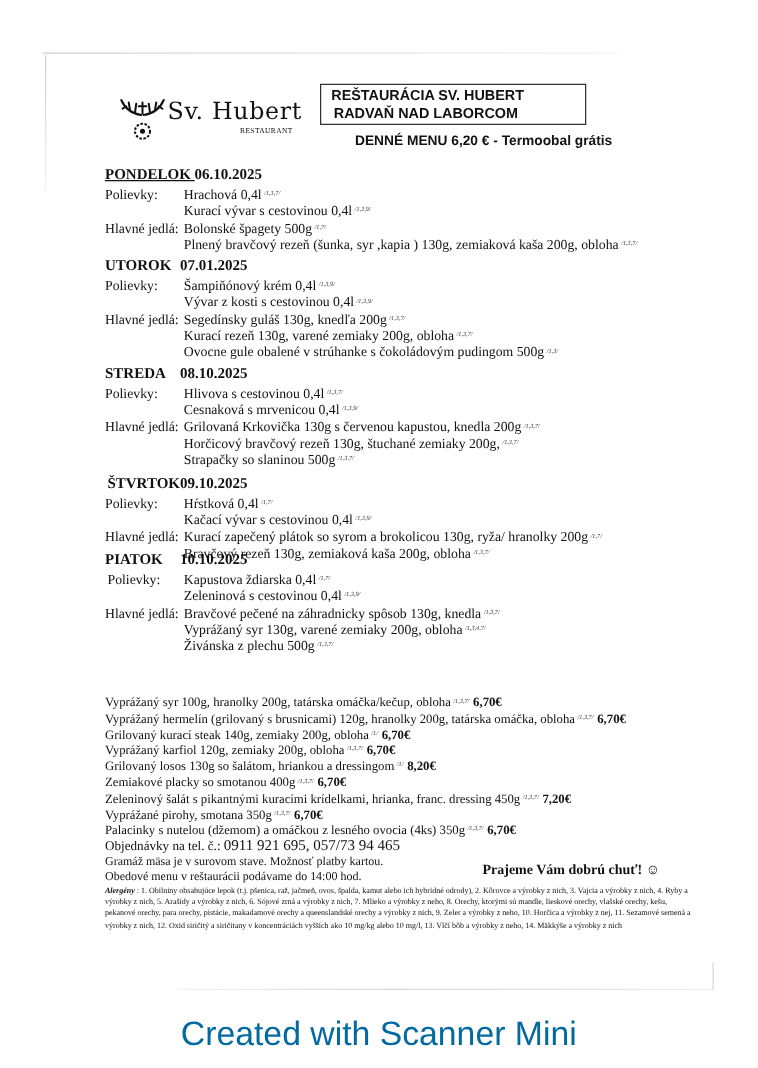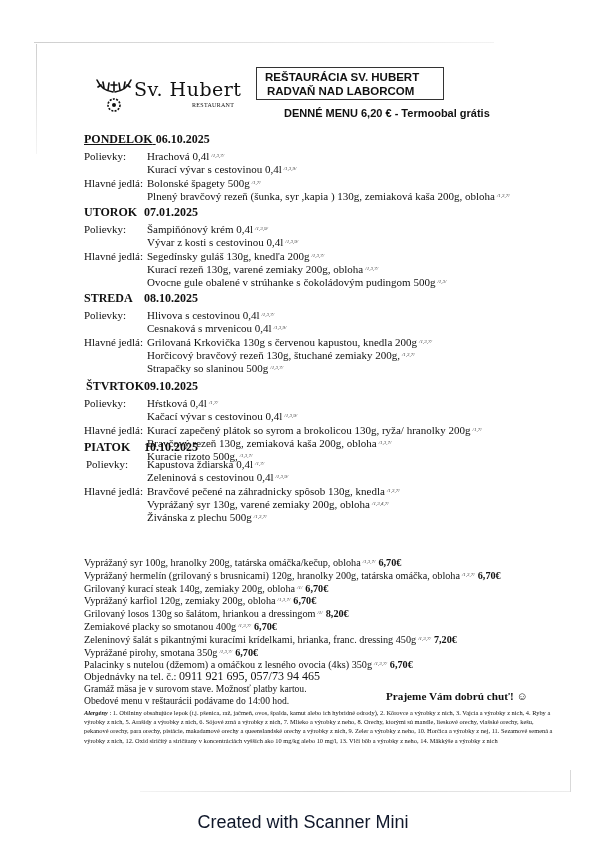--- a/index.html
+++ b/index.html
@@ -8,21 +8,21 @@
   .scanline-top { position:absolute; left:34px; top:42px; width:460px; height:1px; background:linear-gradient(90deg,#cfcfcf,#e6e6e6 60%,#f2f2f2); }
   .scanline-left { position:absolute; left:36px; top:44px; width:1px; height:110px; background:linear-gradient(180deg,#cfcfcf,#f5f5f5); }
   .scanline-bottom { position:absolute; left:140px; top:791px; width:430px; height:1px; background:linear-gradient(90deg,#f3f3f3,#d8d8d8 40%,#ececec); }
   .scanline-right { position:absolute; left:570px; top:770px; width:1px; height:22px; background:#d9d9d9; }
 
   .logo { position:absolute; left:92px; top:76px; width:150px; height:40px; }
   .logo .script { position:absolute; left:42px; top:2px; font-family:"DejaVu Serif", serif; font-size:19px; letter-spacing:0.5px; }
   .logo .restaurant { position:absolute; left:100px; top:26px; font-size:6px; letter-spacing:0.3px; font-family:"Liberation Serif", serif; }
   .logo svg { position:absolute; left:0; top:0; }
 
-  .title-box { position:absolute; left:256px; top:67px; width:188px; height:33px; border:1px solid #333; box-sizing:border-box; padding:2px 8px; font-family:"Liberation Sans", sans-serif; font-weight:bold; font-size:11.5px; line-height:14px; }
+  .title-box { position:absolute; left:256px; top:67px; width:213px; height:33px; border:1px solid #333; box-sizing:border-box; padding:2px 8px; font-family:"Liberation Sans", sans-serif; font-weight:bold; font-size:11.5px; line-height:14px; }
   .title-box .l2 { padding-left:2px; }
   .menu-price { position:absolute; left:284px; top:107px; font-family:"Liberation Sans", sans-serif; font-weight:bold; font-size:11px; white-space:nowrap; }
 
   .day { position:absolute; left:84px; font-size:11px; line-height:13.2px; }
   .day-head { font-weight:bold; font-size:12px; margin-bottom:4px; white-space:nowrap;text-decoration:underline; }
   .day-head .date { display:inline-block; }
   .row { display:flex; white-space:nowrap; }
   .row .lbl { width:63px; flex:none; }
   .row .txt { flex:none; }
   sup.al { font-size:5px; vertical-align:top; position:relative; top:-1px; margin-left:2px; font-style:italic; color:#333; }
@@ -34,21 +34,21 @@
 
   .contact { position:absolute; left:84px; top:670px; font-weight:normal; }
   .contact .phone { font-size:10.5px; line-height:13px; }
   .contact .phone .num { font-size:12px; }
   .contact .note { font-size:9.6px; line-height:12.4px; }
   .wish { position:absolute; left:386px; top:690px; font-weight:bold; font-size:11.2px; white-space:nowrap; }
 
   .allergens { position:absolute; left:84px; top:708px; width:470px; font-size:6.4px; line-height:9.2px; }
   .allergens .ttl { font-weight:bold; font-style:italic; }
 
-  .footer { position:absolute; left:0; top:812px; width:606px; text-align:center; font-family:"Liberation Sans", sans-serif; font-size:18px; color:#0f172a; }
+  .footer { position:absolute; left:0; top:812px; width:606px; text-align:center; font-family:"Liberation Sans", sans-serif; font-size:27px; color:#0369a1; }
 </style>
 </head>
 <body>
 
 <div class="paper"></div>
 <div class="scanline-top"></div>
 <div class="scanline-left"></div>
 <div class="scanline-bottom"></div>
 <div class="scanline-right"></div>
 
@@ -184,25 +184,20 @@
   <div class="row">
       <span class="lbl">Hlavné jedlá:</span>
       <span class="txt">Kurací zapečený plátok so syrom a brokolicou  130g, ryža/ hranolky   200g</span>
       <sup class="al">/1,7/</sup>
     </div>
   <div class="row">
       <span class="lbl"></span>
       <span class="txt">Bravčový rezeň 130g, zemiaková kaša 200g, obloha</span>
       <sup class="al">/1,3,7/</sup>
     </div>
-  <div class="row">
-      <span class="lbl"></span>
-      <span class="txt">Kuracie rizoto 500g,</span>
-      <sup class="al">/1,3,7/</sup>
-    </div>
 </div>
 
 <div class="day" style="top:441px;">
   <div class="day-head">
     <span style="display:inline-block;width:60px;">PIATOK</span><span class="date">10.10.2025</span>
   </div>
   <div class="row">
       <span class="lbl" style="padding-left:2px;width:61px;">Polievky:</span>
       <span class="txt">Kapustova ždiarska   0,4l</span>
       <sup class="al">/1,7/</sup>

